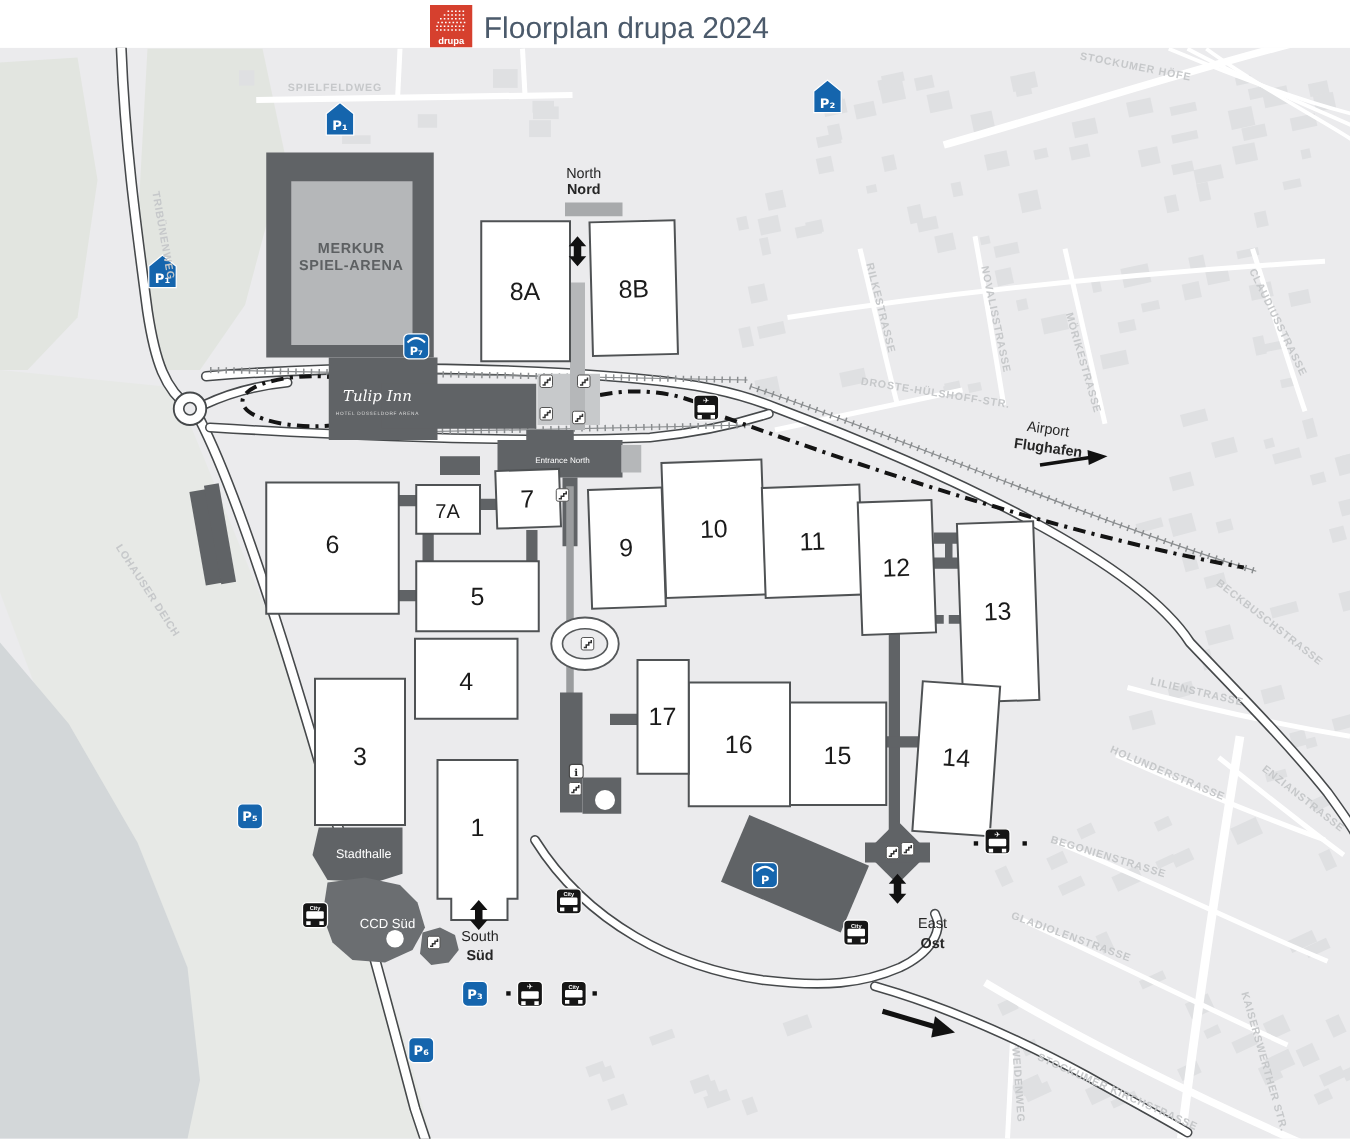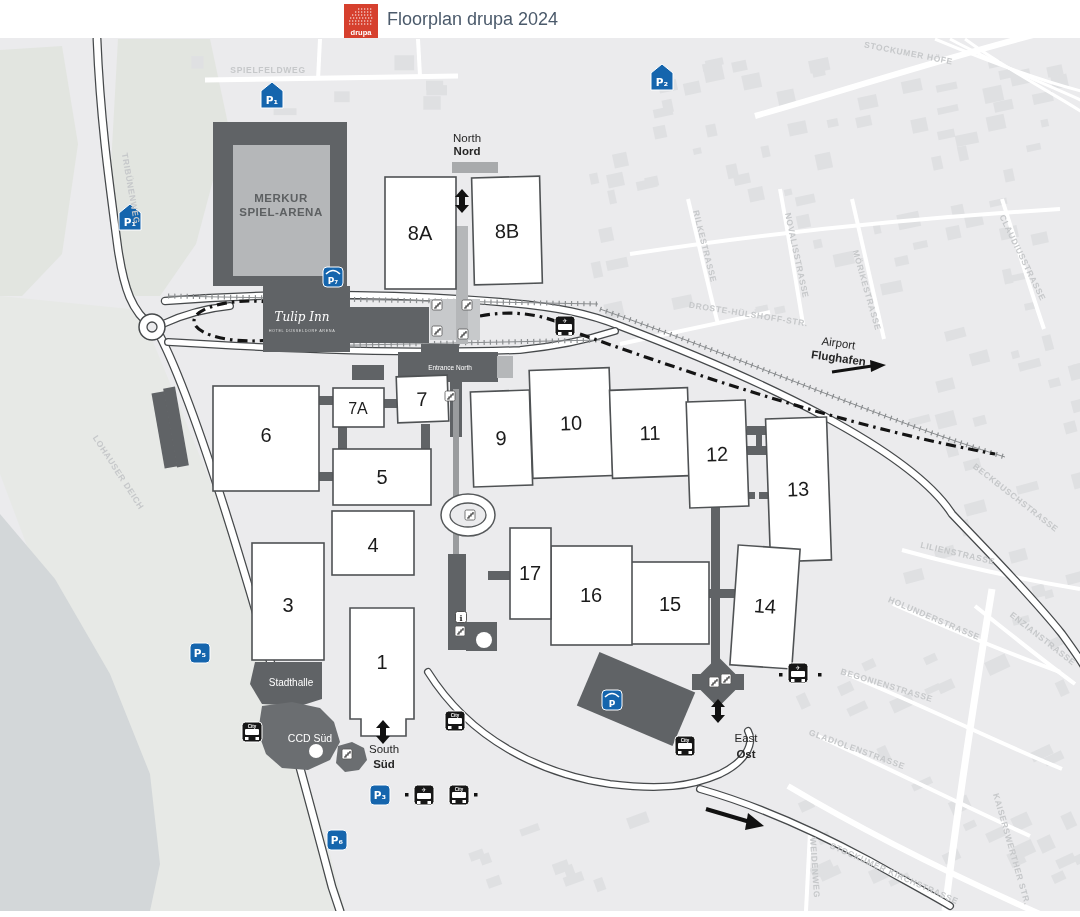--- a/index.html
+++ b/index.html
@@ -1,19 +1,19 @@
 <!DOCTYPE html>
 <html><head>
 <meta charset="utf-8">
 <style>
   html,body{margin:0;padding:0;background:#fff;width:1080px;font-family:"Liberation Sans",sans-serif}
   #app{width:1080px;height:917px;position:relative;overflow:hidden}
   #hdr{position:relative;height:38px;background:#fff}
   #hdr .logo{position:absolute;left:344px;top:4px;width:34px;height:34px}
-  #hdr .title{position:absolute;left:387px;top:9px;font-size:18px;color:#4b5a6b}
+  #hdr .title{position:absolute;left:387px;top:9px;font-size:24px;color:#4b5a6b}
   svg text{font-family:"Liberation Sans","DejaVu Sans",sans-serif}
   .hallr{fill:#fff;stroke:#4f5254;stroke-width:1.6}
   .hnum{font-size:20px;fill:#1b1b1b;text-anchor:middle}
   .hnum.sm{font-size:16px}
   .dark{fill:#606366}
   .mid{fill:#b5b7b9}
   .street{fill:#c6c8ca;font-size:8.5px;font-weight:bold;letter-spacing:.7px;text-anchor:middle}
   .gate{font-size:11.5px;fill:#262626;text-anchor:middle}
   .b{font-weight:bold}
   .rdc{fill:none;stroke:#46494b;stroke-linecap:round}

